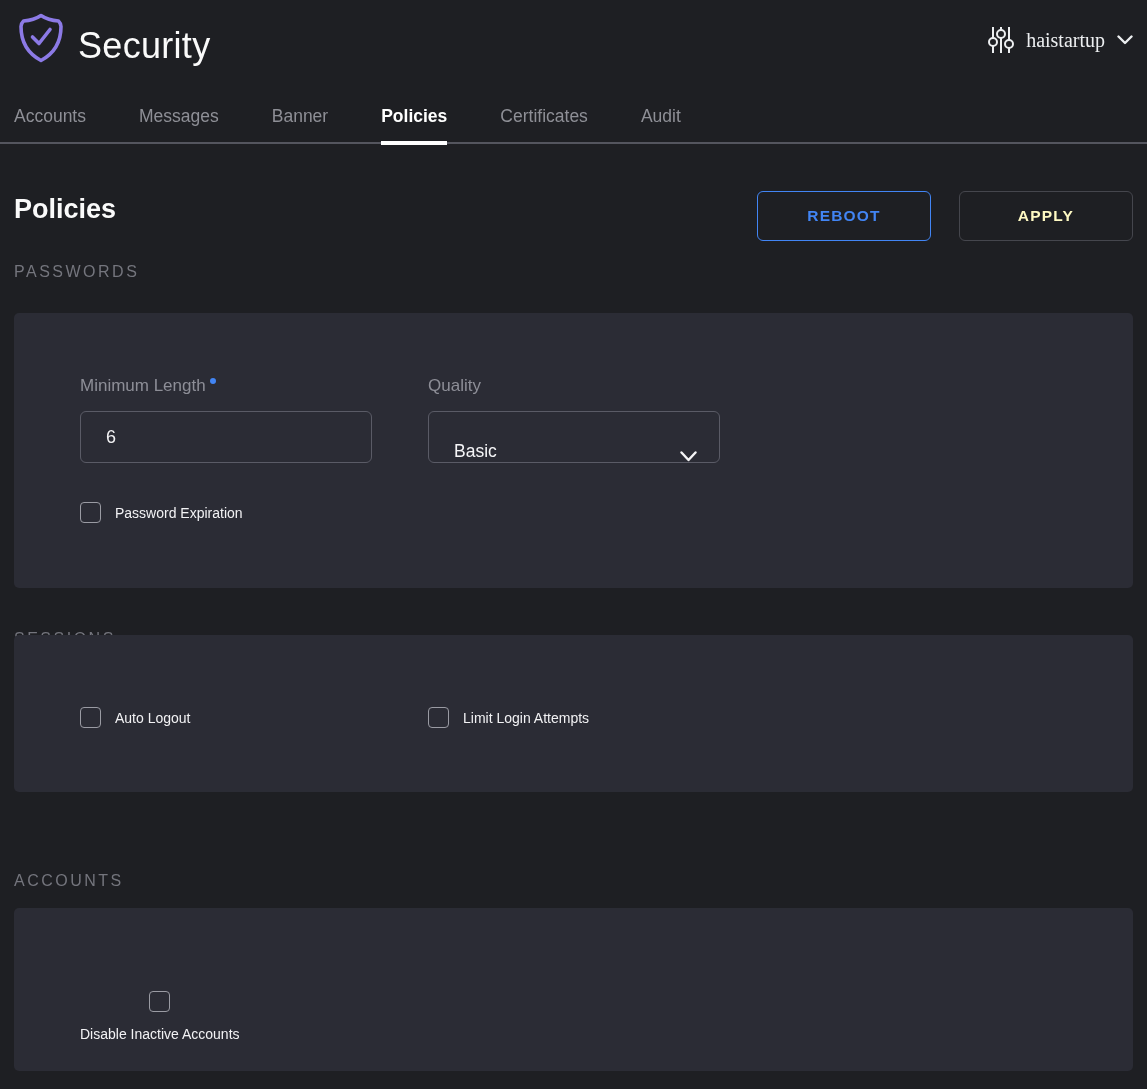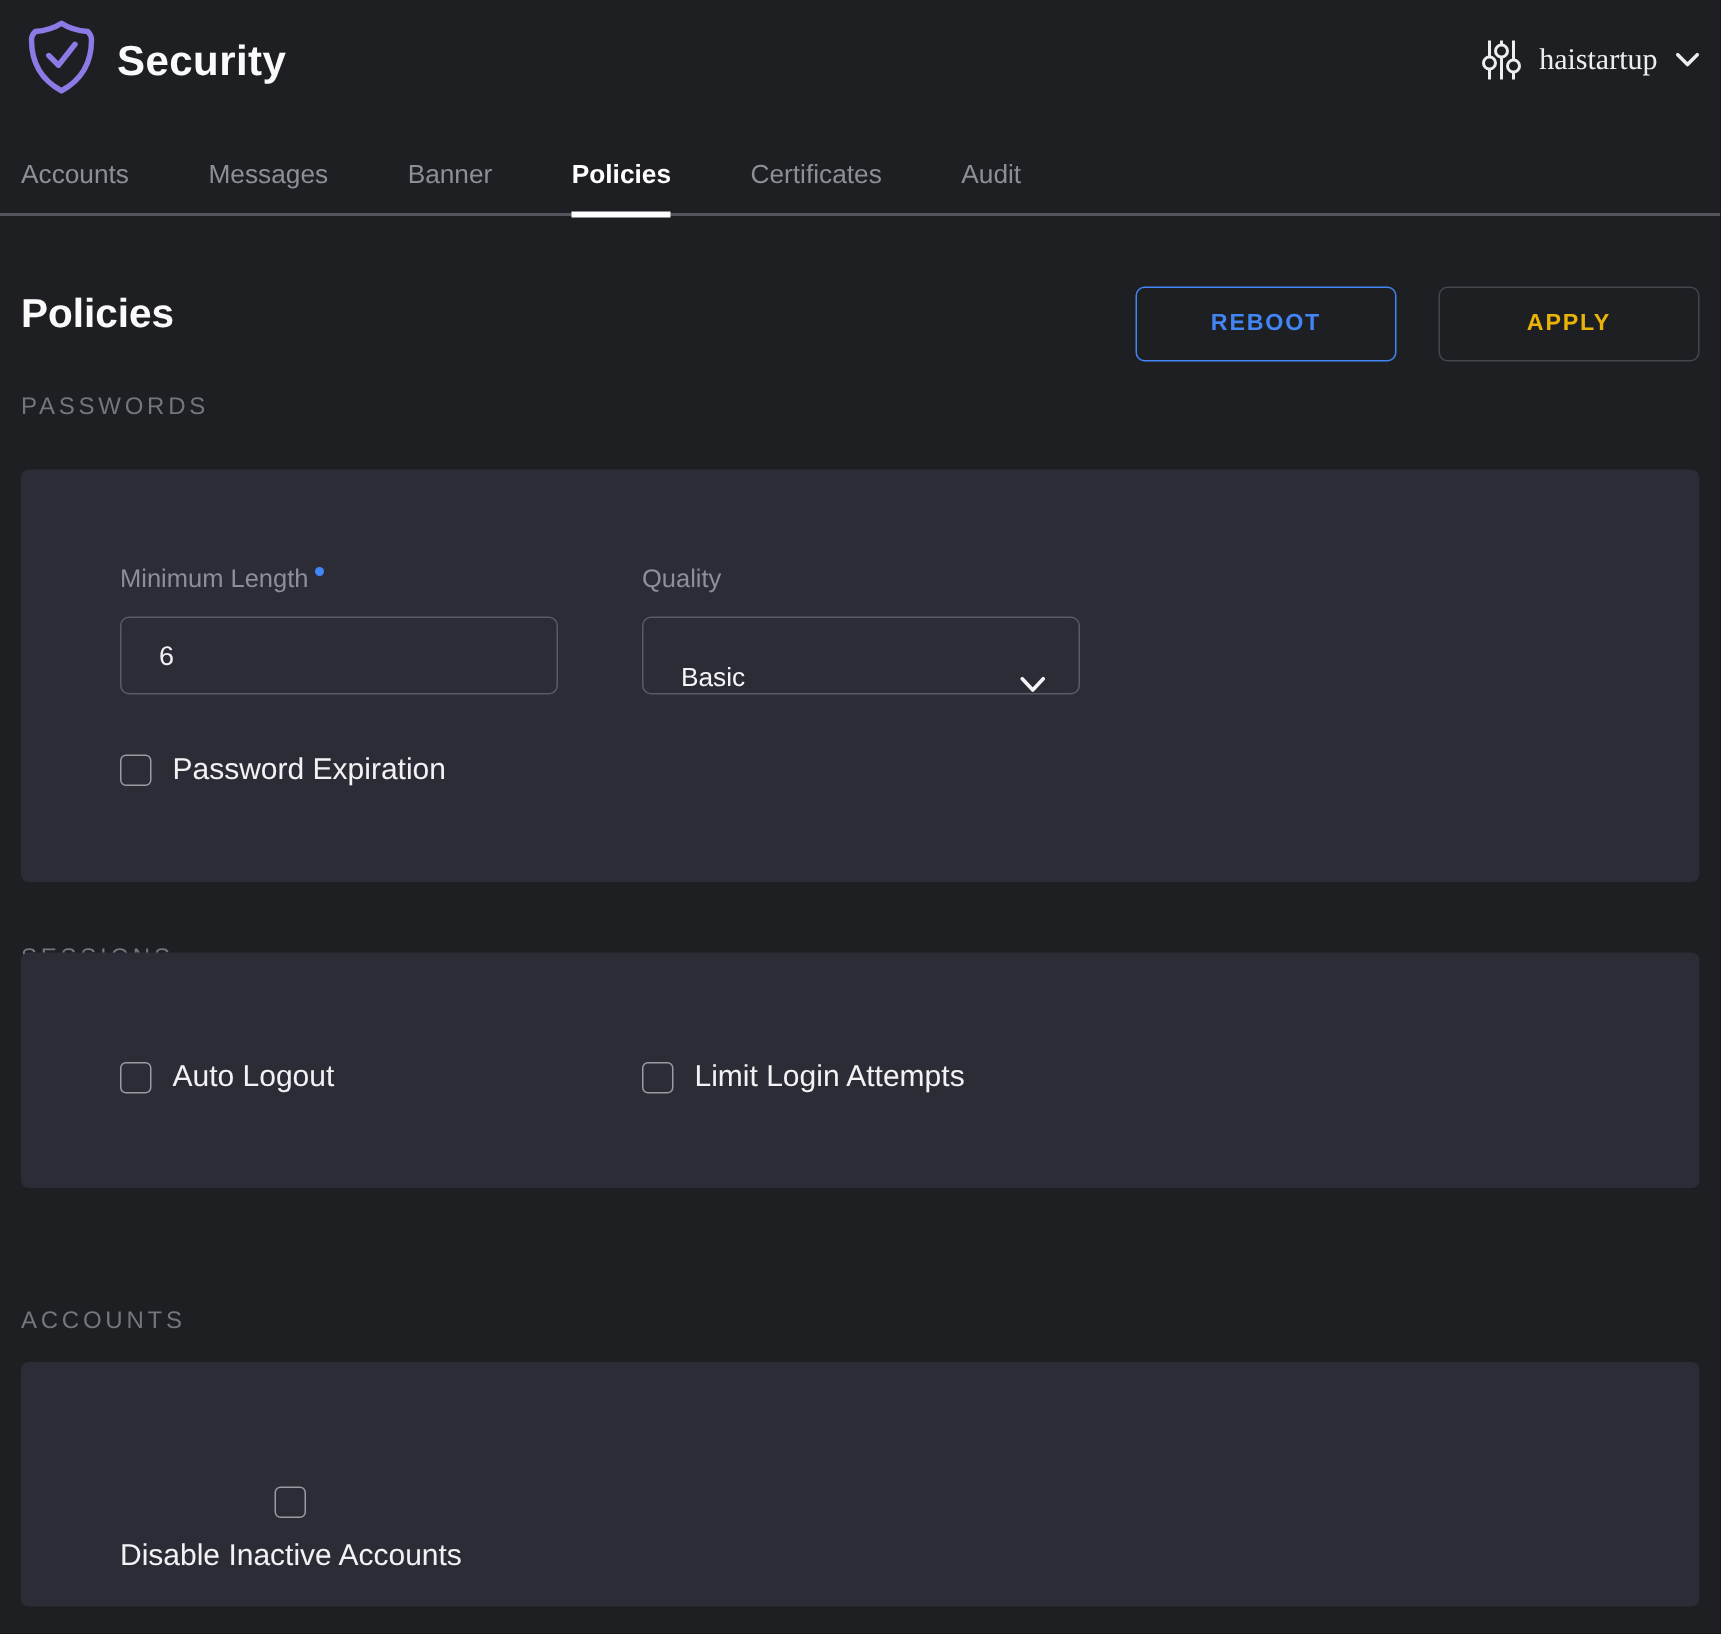--- a/index.html
+++ b/index.html
@@ -5,21 +5,21 @@
   * { margin:0; padding:0; box-sizing:border-box; }
   html,body { background:#141519; }
   body { font-family:"Liberation Sans", sans-serif; }
   .screen {
     position:relative; width:1147px; height:1089px;
     background:#1e1f23; color:#f2f2f4; overflow:hidden;
   }
   
   .app-header { position:absolute; top:0; left:0; width:100%; height:90px; }
   .shield { position:absolute; left:18px; top:13px; width:46px; height:50px; }
-  .app-title { position:absolute; left:78px; top:25px; font-size:28px; font-weight:bold; color:#fafafa; letter-spacing:.3px; }
+  .app-title { position:absolute; left:78px; top:25px; font-size:36px; font-weight:normal; color:#fafafa; letter-spacing:.3px; }
   .account { position:absolute; right:14px; top:26px; display:flex; align-items:center; gap:12px; cursor:pointer; }
   .account-name { font-size:20px; color:#eceef0;font-family:Liberation Serif, serif; }
   
   .tabbar {
     position:absolute; top:103px; left:0; width:100%; height:41px;
     display:flex; gap:53px; padding-left:14px;
     border-bottom:2px solid #54555e;
   }
   .tab { position:relative; font-size:17.5px; color:#8e8f96; padding-top:3px; cursor:pointer; white-space:nowrap; }
   .tab.active { color:#ffffff; font-weight:bold; }
@@ -28,21 +28,21 @@
   }
   
   .page-title { position:absolute; left:14px; top:194px; font-size:27px; font-weight:bold; color:#fafafa; }
   .btn {
     position:absolute; top:191px; width:174px; height:50px;
     display:flex; align-items:center; justify-content:center;
     font-size:15.5px; font-weight:bold; letter-spacing:1.2px;
     border-radius:6px; background:transparent; cursor:pointer;
   }
   .btn-reboot { left:757px; border:1.5px solid #4285f4; color:#4285f4; }
-  .btn-apply  { left:959px; border:1.5px solid #45464d; color:#eab308; cursor:default; }
+  .btn-apply  { left:959px; border:1.5px solid #45464d; color:#fef9c3; cursor:default; }
   
   .section-label {
     position:absolute; left:14px; font-size:16px; color:#74757d;
     letter-spacing:2.5px; font-weight:normal;
   }
   .panel {
     position:absolute; left:14px; width:1119px;
     background:#2b2c35; border-radius:5px;
   }
   .panel-passwords { top:302px; height:275px;margin-top:11px; }
@@ -63,21 +63,21 @@
     display:flex; align-items:flex-end; padding:0 22px 0 25px;
     cursor:pointer;
   }
   .select-value { flex:1; font-size:17.5px; color:#f5f5f7; }
   
   .check-row { position:absolute; display:flex; align-items:center; gap:14px; cursor:pointer; }
   .checkbox {
     width:21px; height:21px; flex:0 0 21px;
     border:1.5px solid #9a9ba3; border-radius:4px; background:transparent;
   }
-  .check-label { font-size:20px; color:#f2f2f4; }
+  .check-label { font-size:14px; color:#f2f2f4; }
 </style>
 </head>
 <body>
 
 <div class="screen">
 
   <div class="app-header">
     <svg class="shield" viewBox="0 0 46 50">
       <path d="M23 2.5
                C 27.5 5.5, 33.5 7.5, 40.5 8

